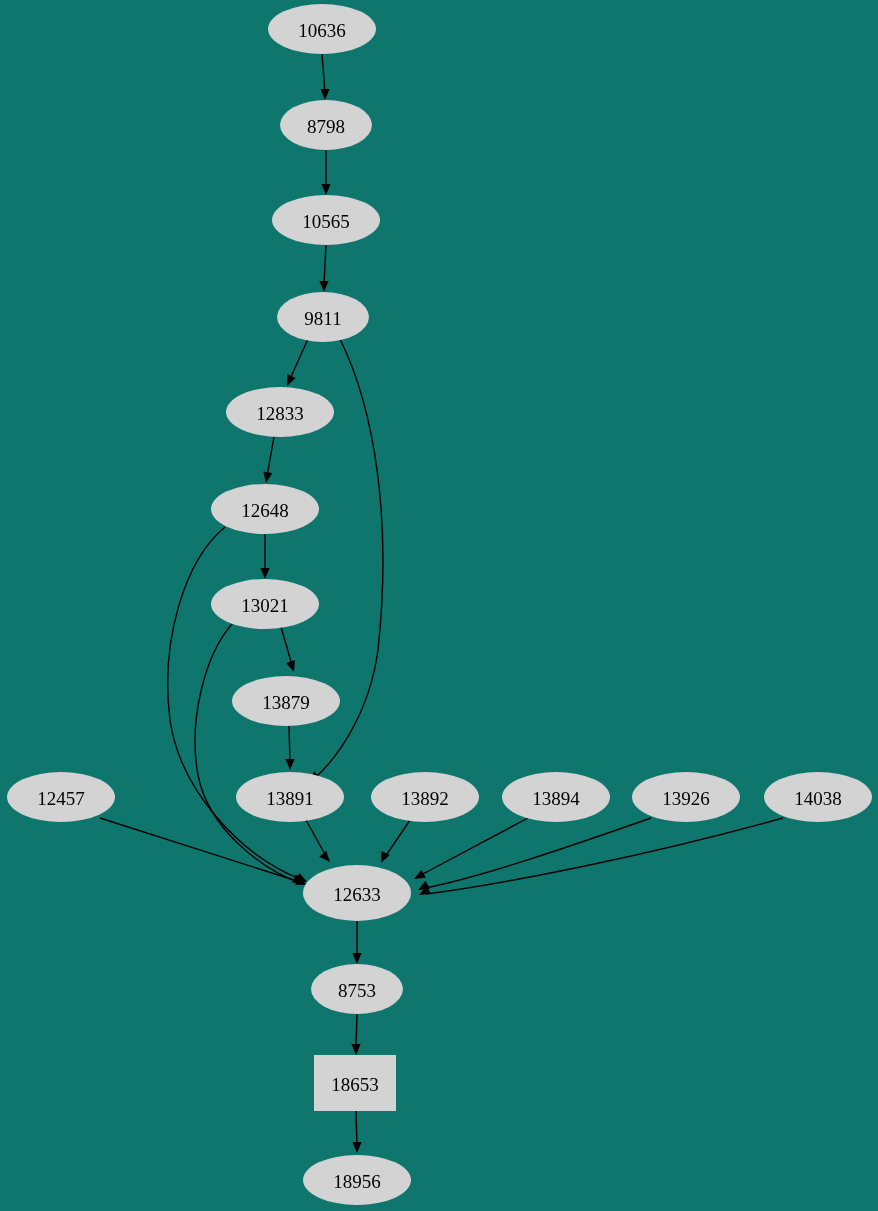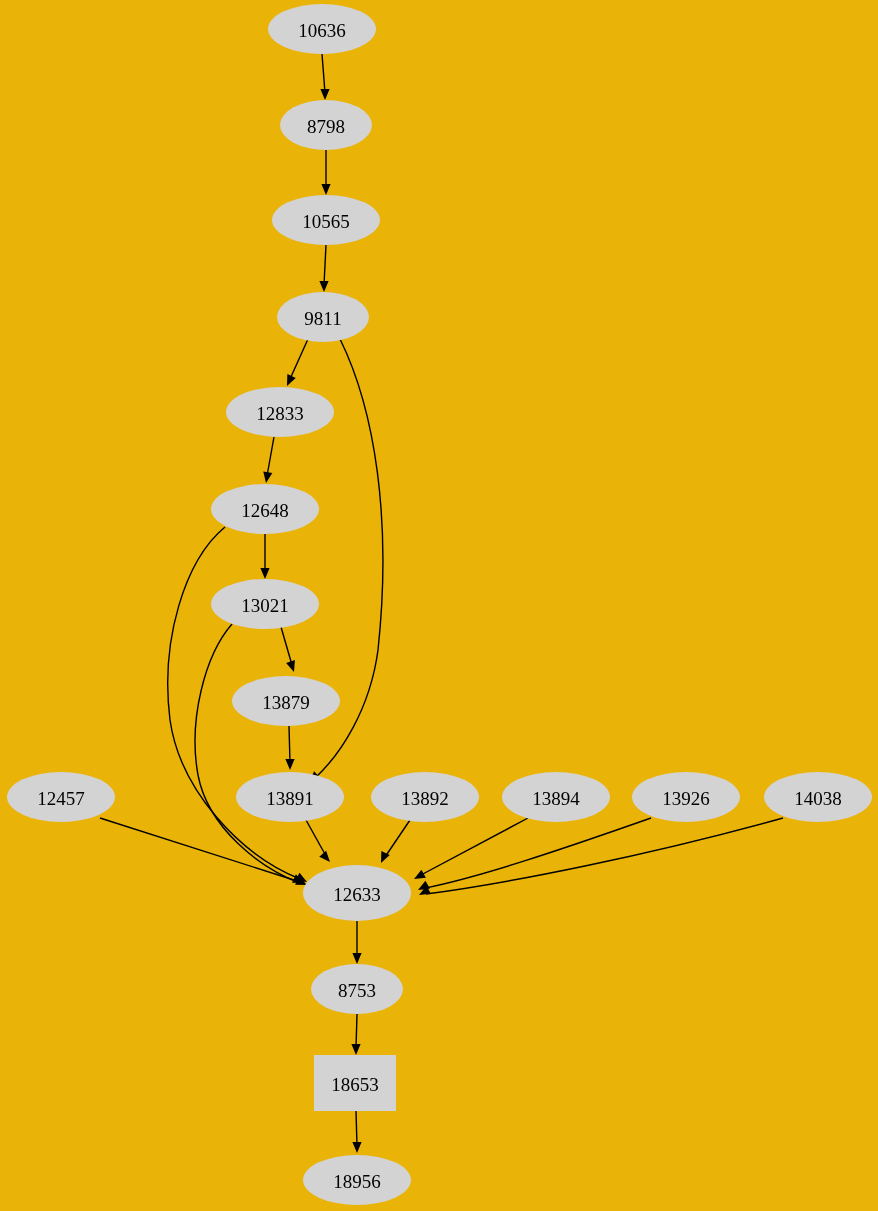--- a/index.html
+++ b/index.html
@@ -1,18 +1,18 @@
 <!DOCTYPE html>
 <html><head>
 <meta charset="utf-8">
 <style>
   html,body{margin:0;padding:0;background:#ffffff;}
   body{width:878px;height:1211px;overflow:hidden;
        font-family:"Liberation Serif","DejaVu Serif",serif;}
-  #graph-root{position:relative;width:878px;height:1211px;background:#eab308;}
+  #graph-root{position:relative;width:878px;height:1211px;background:#0f766e;}
   svg#graph-canvas{position:absolute;left:0;top:0;width:878px;height:1211px;display:block;}
   .node-shape{fill:#d3d3d3;stroke:none;}
   .node-label{font-family:"Liberation Serif","DejaVu Serif",serif;font-size:19px;
               fill:#000000;text-anchor:middle;dominant-baseline:central;
               user-select:none;}
   .edge-path{fill:none;stroke:#000000;stroke-width:1.4px;}
   .edge-head{fill:#000000;stroke:none;}
 </style>
 </head>
 <body>

